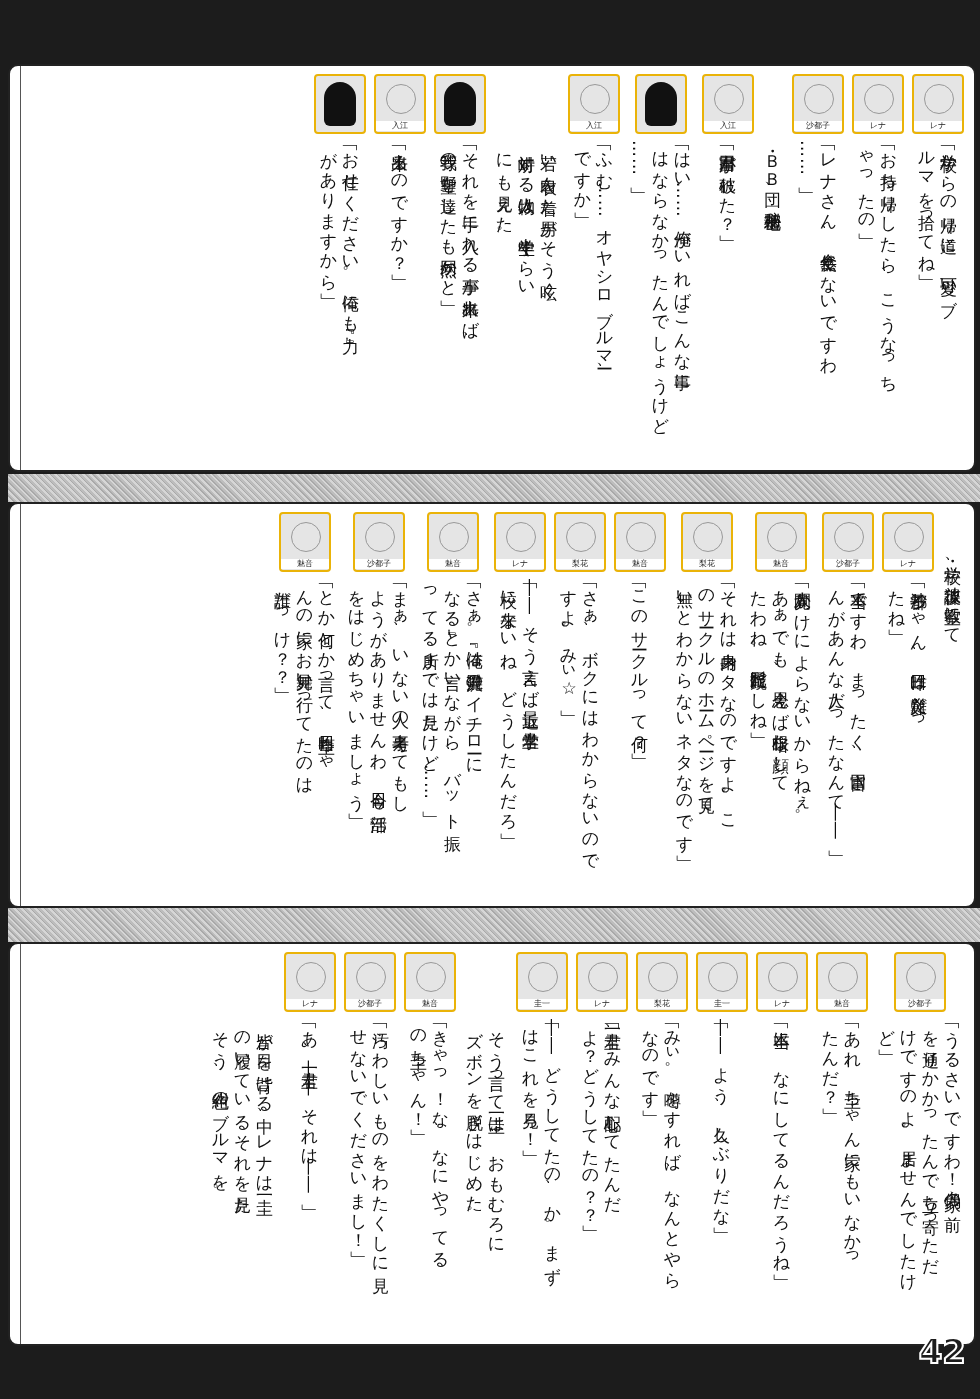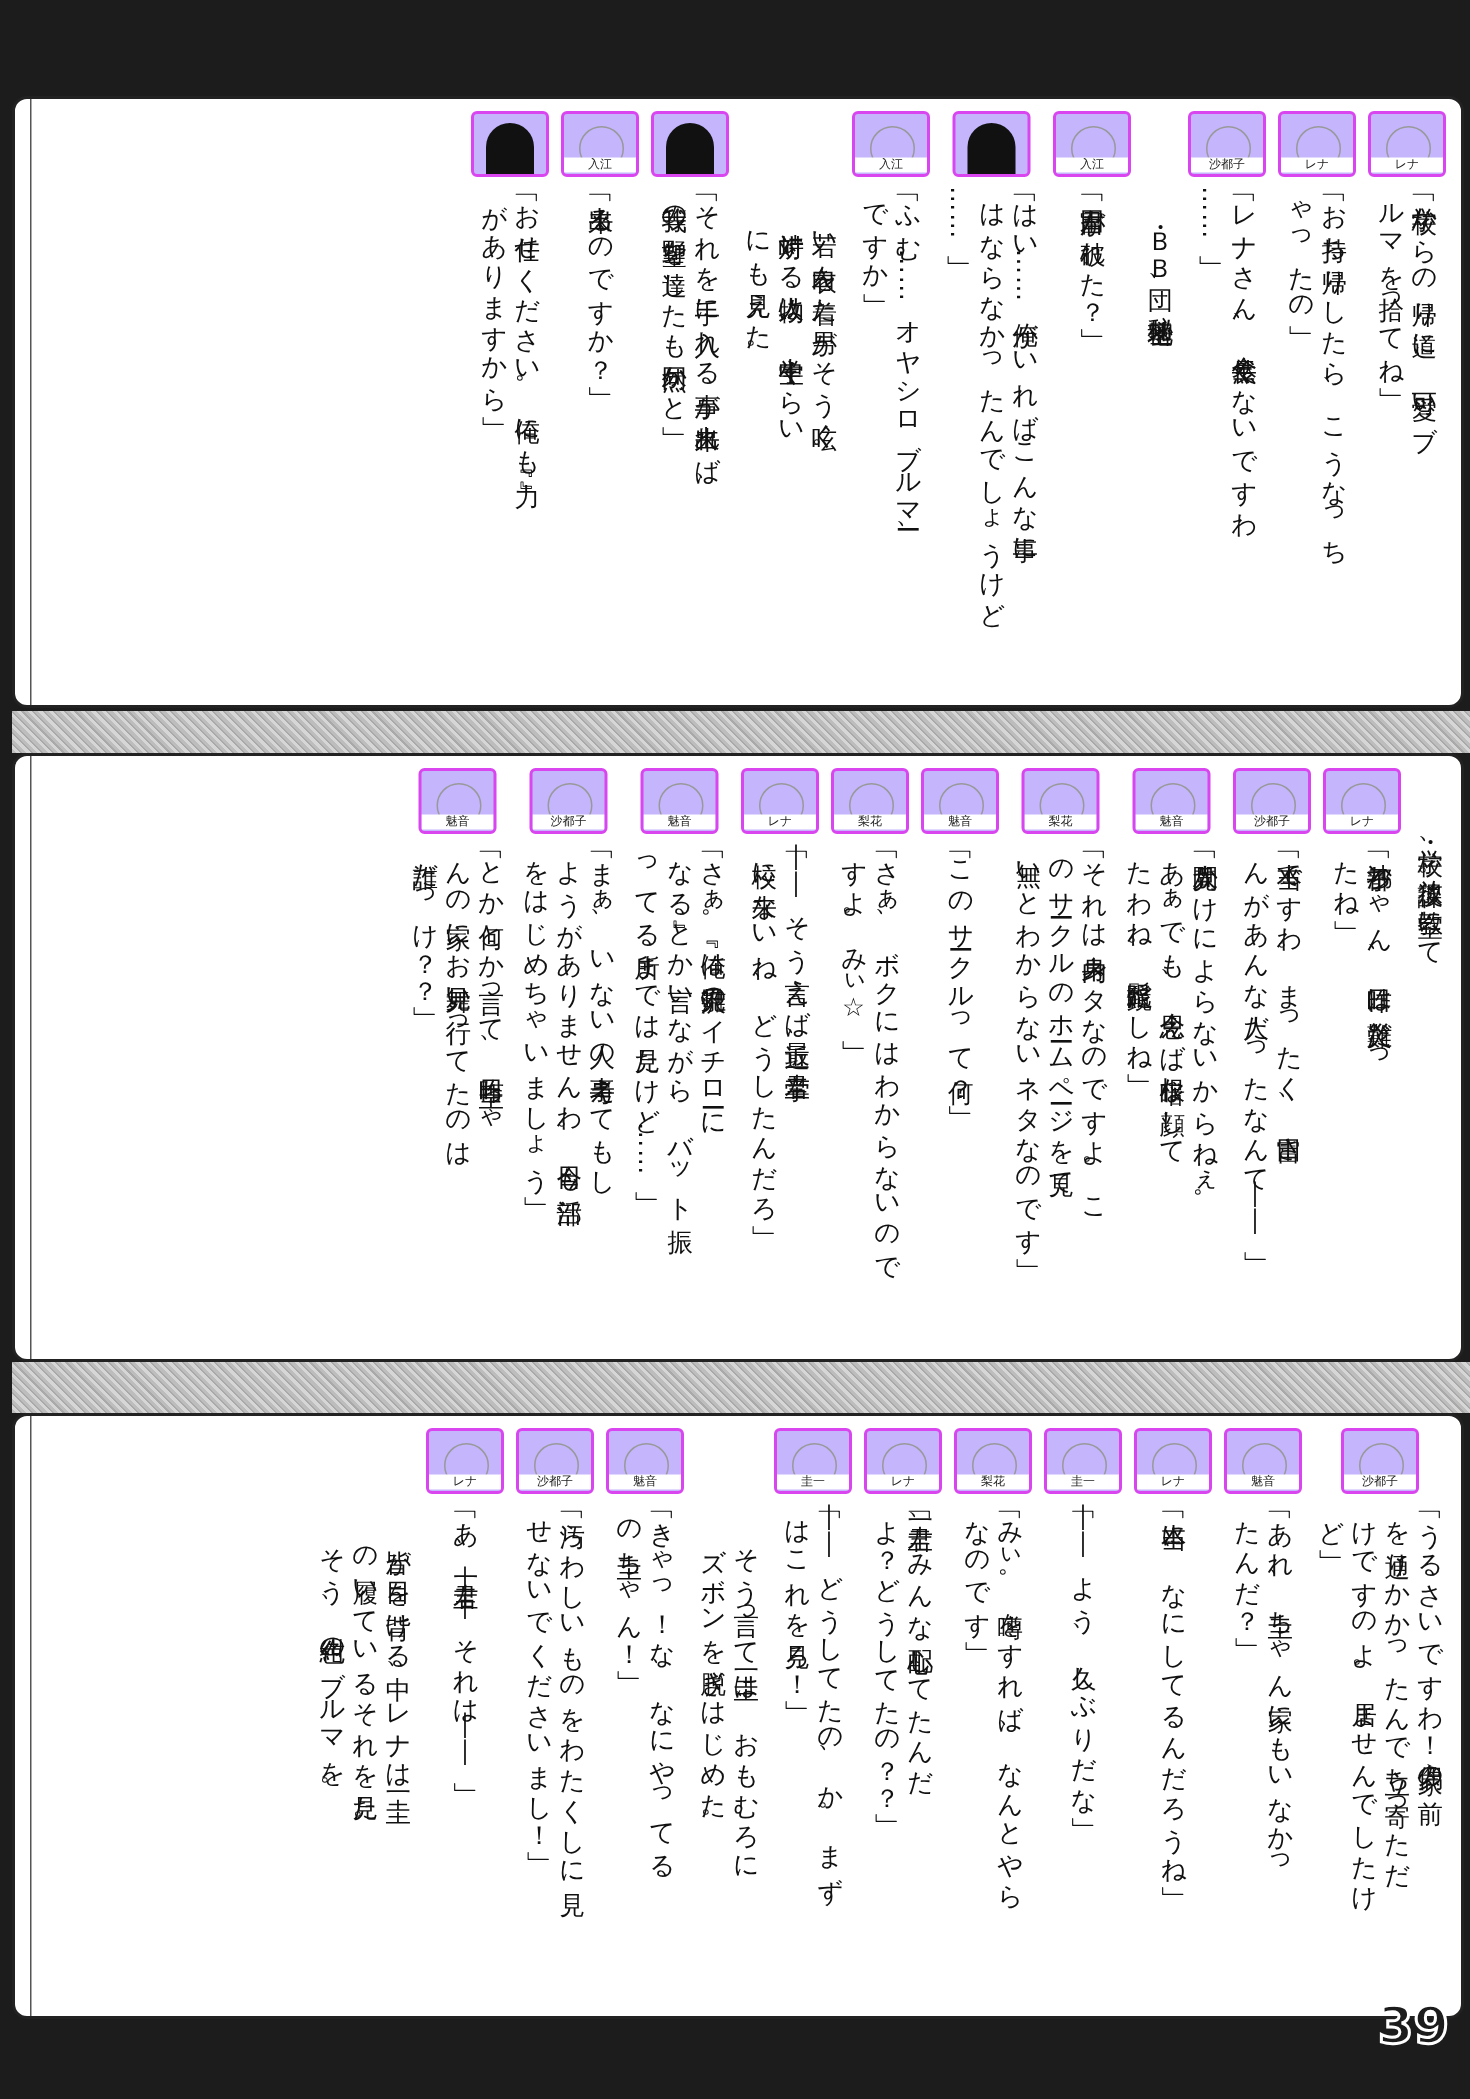--- a/index.html
+++ b/index.html
@@ -2,21 +2,21 @@
 <html><head>
 <meta charset="utf-8">
 <style>
   html,body{margin:0;padding:0;}
   body{width:980px;height:1399px;background:#1c1c1c;position:relative;overflow:hidden;font-family:"DejaVu Sans",sans-serif;}
   .sep{position:absolute;left:8px;right:0;background:repeating-linear-gradient(45deg,#bdbdbd 0 2px,#d6d6d6 2px 4px,#a9a9a9 4px 5px);}
   .panel{position:absolute;background:#fff;border:2px solid #222;border-radius:10px;box-sizing:border-box;overflow:hidden;}
   .panel::before{content:"";position:absolute;left:10px;top:0;bottom:0;width:1px;background:#555;}
   .row{position:absolute;top:8px;bottom:8px;right:10px;left:16px;display:flex;flex-direction:row-reverse;align-items:flex-start;}
   .col{display:flex;flex-direction:column;align-items:center;margin-left:8px;}
-  .por{width:52px;height:44px;border:2px solid #d946ef;border-radius:4px;background:#c4b5fd;position:relative;box-sizing:border-box;margin-bottom:6px;overflow:hidden;}
+  .por{width:52px;height:60px;border:2px solid #eab308;border-radius:4px;background:#e5e5e5;position:relative;box-sizing:border-box;margin-bottom:6px;overflow:hidden;}
   .por.sil::after{content:"";position:absolute;left:8px;top:6px;width:32px;height:44px;background:#111;border-radius:16px 16px 6px 6px;}
   .por .face{position:absolute;left:10px;top:8px;width:28px;height:28px;border:1px solid #999;border-radius:50%;}
   .por .nm{position:absolute;bottom:1px;left:0;right:0;text-align:center;font-size:8px;color:#222;background:#fff;line-height:10px;}
   .txt{writing-mode:vertical-rl;font-size:17px;line-height:22px;color:#111;letter-spacing:1px;white-space:pre-line;}
   .narr{writing-mode:vertical-rl;font-size:17px;line-height:22px;color:#111;letter-spacing:1px;white-space:pre-line;margin-top:68px;margin-left:8px;}
   .pgnum{position:absolute;right:14px;bottom:28px;font-size:34px;font-weight:bold;color:#1c1c1c;-webkit-text-stroke:2px #fff;font-family:"DejaVu Sans",sans-serif;}
 </style>
 </head>
 <body>
 
@@ -266,13 +266,13 @@
           <div class="nm">レナ</div>
         </div>
       <div class="txt">「あ、圭一君――それは――」</div>
     </div>
     <div class="narr">皆が目を背ける中、レナは圭一
 の履いているそれを見た。
 そう、紺色のブルマを。</div>
   </div>
 </div>
 
-<div class="pgnum">39</div>
+<div class="pgnum">42</div>
 
 </body></html>

